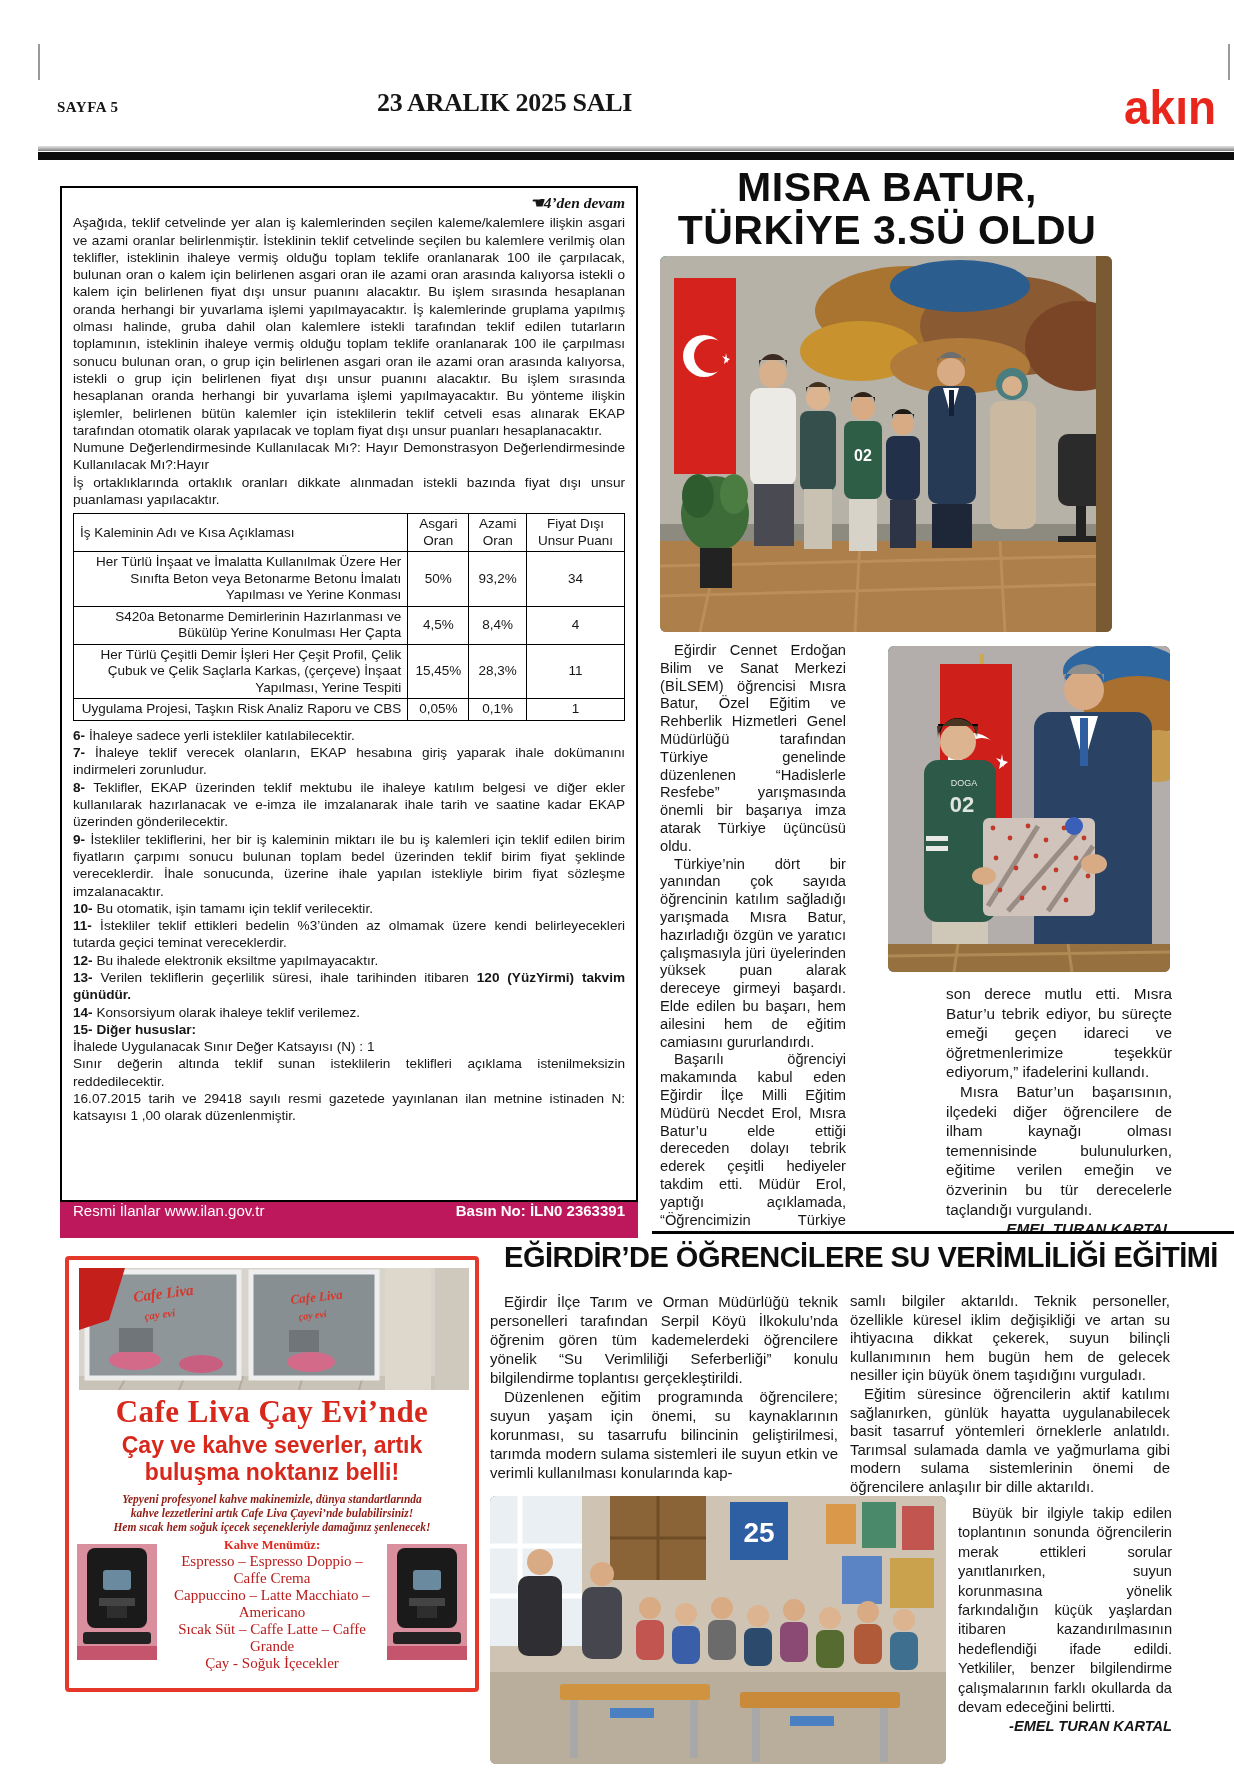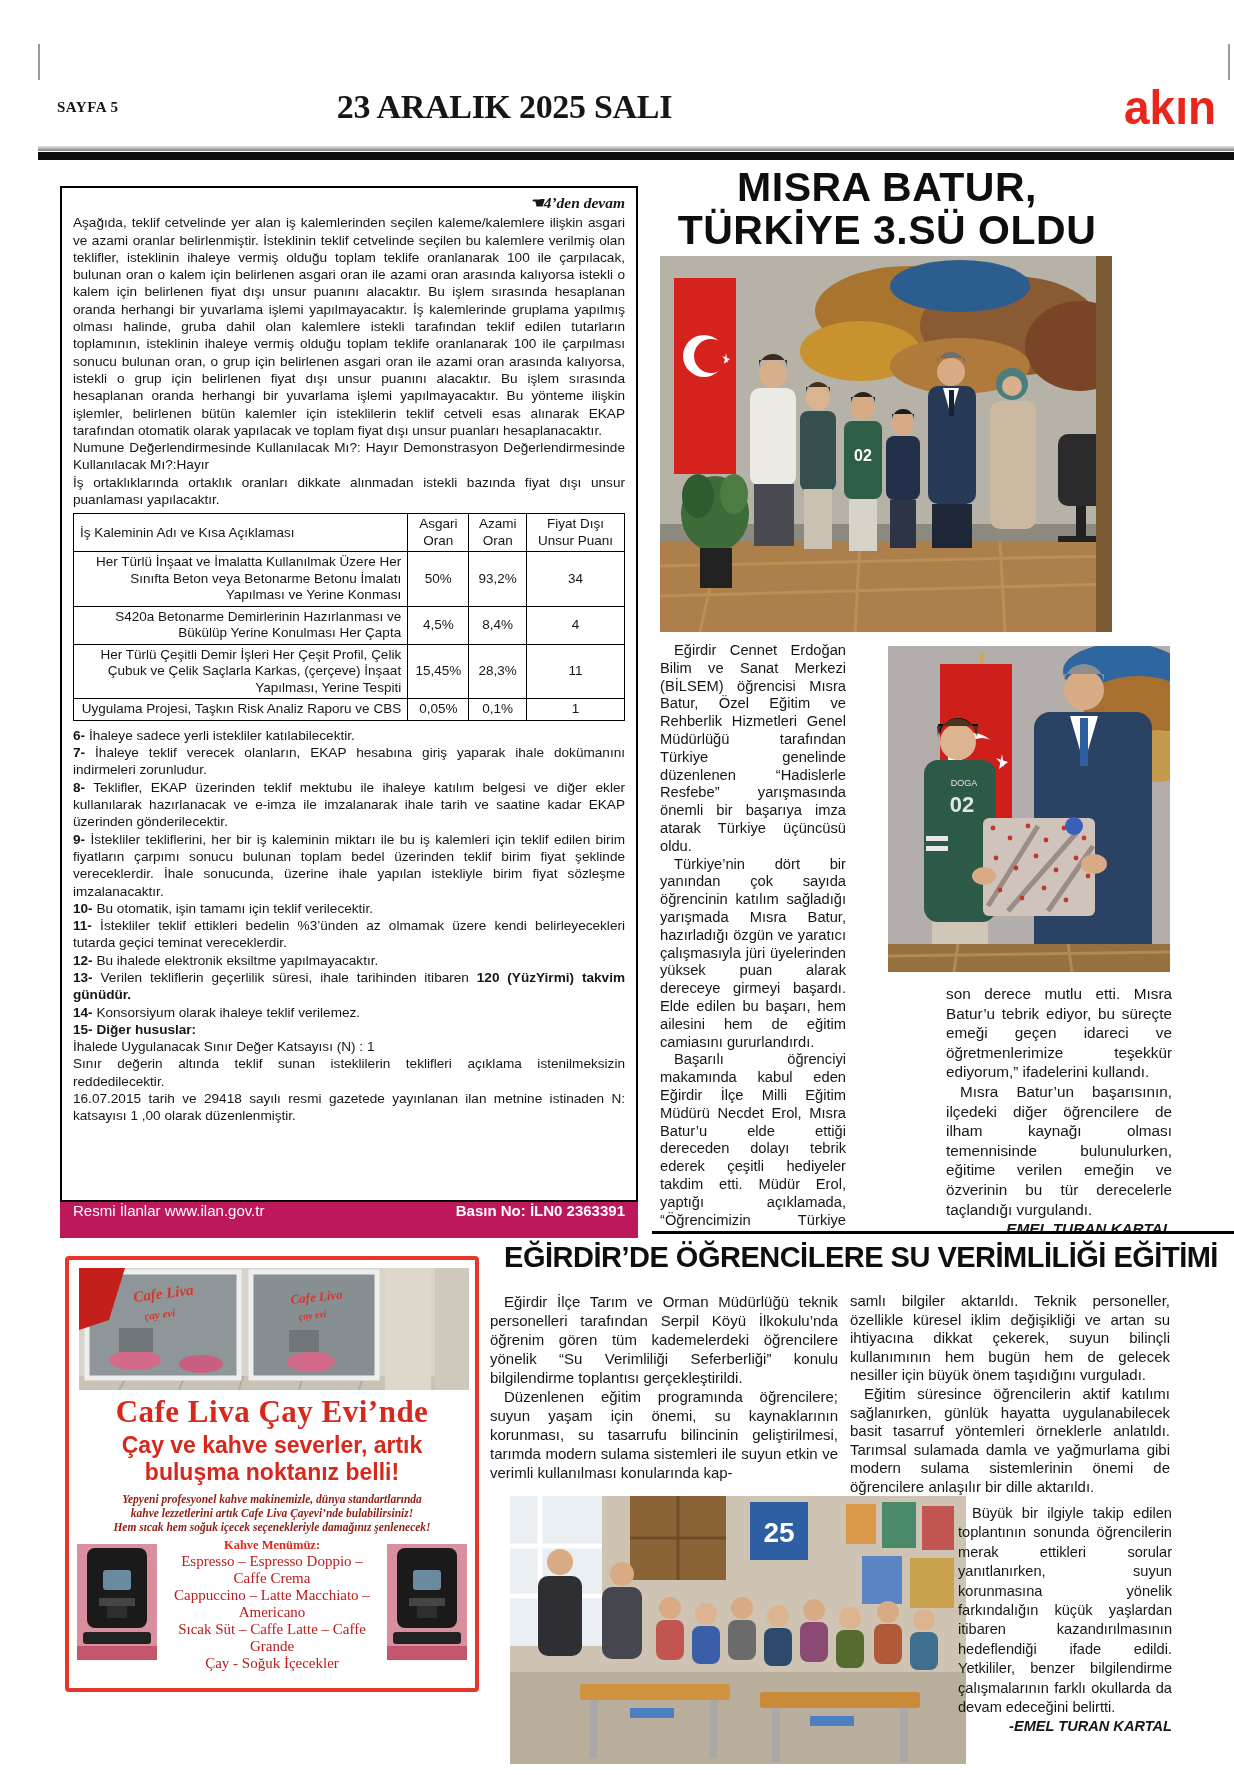--- a/index.html
+++ b/index.html
@@ -3,41 +3,41 @@
 <meta charset="utf-8">
 <style>
   html,body{margin:0;padding:0;}
   body{width:1234px;height:1775px;position:relative;background:#fff;color:#161616;
        font-family:"Liberation Sans",sans-serif;overflow:hidden;}
   .abs{position:absolute;}
   
   .mark{background:#9a9a9a;}
   
   .sayfa{left:57px;top:99px;font-family:"Liberation Serif",serif;font-weight:700;font-size:15px;letter-spacing:.5px;}
-  .pdate{left:0;top:88px;width:1009px;text-align:center;font-family:"Liberation Serif",serif;font-weight:700;font-size:34px;letter-spacing:-.3px;}
+  .pdate{left:0;top:88px;width:1009px;text-align:center;font-family:"Liberation Serif",serif;font-weight:700;font-size:26px;letter-spacing:-.3px;}
   .logo{left:1124px;top:80px;font-size:46px;font-weight:800;color:#e8261c;letter-spacing:0;transform:scaleY(1.05);}
   .rule-gray{left:38px;top:146px;width:1196px;height:5px;background:linear-gradient(#e6e6e6,#808080);}
   .rule-black{left:38px;top:152px;width:1196px;height:8px;background:#0c0c0c;}
   
   .legalbox{left:60px;top:186px;width:578px;height:1016px;border:2.5px solid #000;box-sizing:border-box;
             padding:5px 11px 0 11px;font-size:13.6px;line-height:17.3px;text-align:justify;overflow:hidden;}
   .devam{text-align:right;font-family:"Liberation Serif",serif;font-weight:700;font-style:italic;font-size:15.5px;margin:1px 0 3px;}
   .legalbox p{margin:0;}
   table.fd{border-collapse:collapse;width:100%;margin:5px 0 6px;font-size:13.5px;line-height:16.5px;}
   table.fd th,table.fd td{border:1.6px solid #000;padding:2px 6px;vertical-align:middle;font-weight:400;text-align:right;}
   table.fd th{text-align:left;}
   table.fd .c{text-align:center;}
   .item b{font-weight:700;}
   
   .bar{left:60px;top:1202px;width:578px;height:36px;background:#be185d;color:#fff;display:flex;
        justify-content:space-between;align-items:flex-start;padding:0 13px;box-sizing:border-box;font-size:15px;}
   .bar .r{font-weight:700;}
   
   .mhead{left:648px;top:166px;width:478px;text-align:center;font-weight:800;font-size:41px;line-height:43px;letter-spacing:.5px;color:#0e0e0e;}
-  .photo{overflow:hidden;background:#0f766e;}
+  .photo{overflow:hidden;background:#0f766e;border-radius:6px;}
   .colA{left:660px;top:642px;width:186px;height:588px;font-size:14.7px;line-height:17.8px;text-align:justify;overflow:hidden;}
   .colA p,.colB p,.sucol p{margin:0;text-indent:14px;}
   .colB{left:946px;top:984px;width:226px;font-size:15.3px;line-height:19.6px;text-align:justify;}
   .byline{font-weight:700;font-style:italic;text-align:right;margin-top:4px;text-indent:0 !important;}
   .rule1{left:652px;top:1231px;width:582px;height:3px;background:#000;}
   
   .shead{left:488px;top:1241px;width:746px;text-align:center;font-weight:800;font-size:29px;letter-spacing:-.5px;color:#0e0e0e;}
   .sucol{text-align:justify;}
   .sucol1{left:490px;top:1292px;width:348px;font-size:15px;line-height:19px;}
   .sucol2{left:850px;top:1292px;width:320px;font-size:15px;line-height:18.6px;}
@@ -288,21 +288,21 @@
 
 <div class="abs sucol sucol1">
   <p style="text-indent:14px;">Eğirdir İlçe Tarım ve Orman Müdürlüğü teknik personelleri tarafından Serpil Köyü İlkokulu’nda öğrenim gören tüm kademelerdeki öğrencilere yönelik “Su Verimliliği Seferberliği” konulu bilgilendirme toplantısı gerçekleştirildi.</p>
   <p>Düzenlenen eğitim programında öğrencilere; suyun yaşam için önemi, su kaynaklarının korunması, su tasarrufu bilincinin geliştirilmesi, tarımda modern sulama sistemleri ile suyun etkin ve verimli kullanılması konularında kap-</p>
 </div>
 <div class="abs sucol sucol2">
   <p style="text-indent:0;">samlı bilgiler aktarıldı. Teknik personeller, özellikle küresel iklim değişikliği ve artan su ihtiyacına dikkat çekerek, suyun bilinçli kullanımının hem bugün hem de gelecek nesiller için büyük önem taşıdığını vurguladı.</p>
   <p>Eğitim süresince öğrencilerin aktif katılımı sağlanırken, günlük hayatta uygulanabilecek basit tasarruf yöntemleri örneklerle anlatıldı. Tarımsal sulamada damla ve yağmurlama gibi modern sulama sistemlerinin önemi de öğrencilere anlaşılır bir dille aktarıldı.</p>
 </div>
 
-<div class="abs photo" style="left:490px;top:1496px;width:456px;height:268px;margin-left:20px;">
+<div class="abs photo" style="left:490px;top:1496px;width:456px;height:268px;">
 <svg width="456" height="268" viewBox="0 0 456 268" preserveAspectRatio="none">
   <rect width="456" height="268" fill="#cfc4b4"></rect>
   <rect x="0" y="0" width="92" height="150" fill="#e9eff3"></rect>
   <path d="M30 0 L30 150 M0 50 L92 50 M0 100 L92 100" stroke="#fff" stroke-width="5"></path>
   <rect x="120" y="0" width="96" height="84" fill="#8a6436"></rect>
   <path d="M168 0 L168 84 M120 42 L216 42" stroke="#6e4d26" stroke-width="3"></path>
   <g>
     <rect x="336" y="8" width="30" height="40" fill="#d9984a"></rect>
     <rect x="372" y="6" width="34" height="46" fill="#4a8a6a"></rect>
     <rect x="412" y="10" width="32" height="44" fill="#c2554f"></rect>

